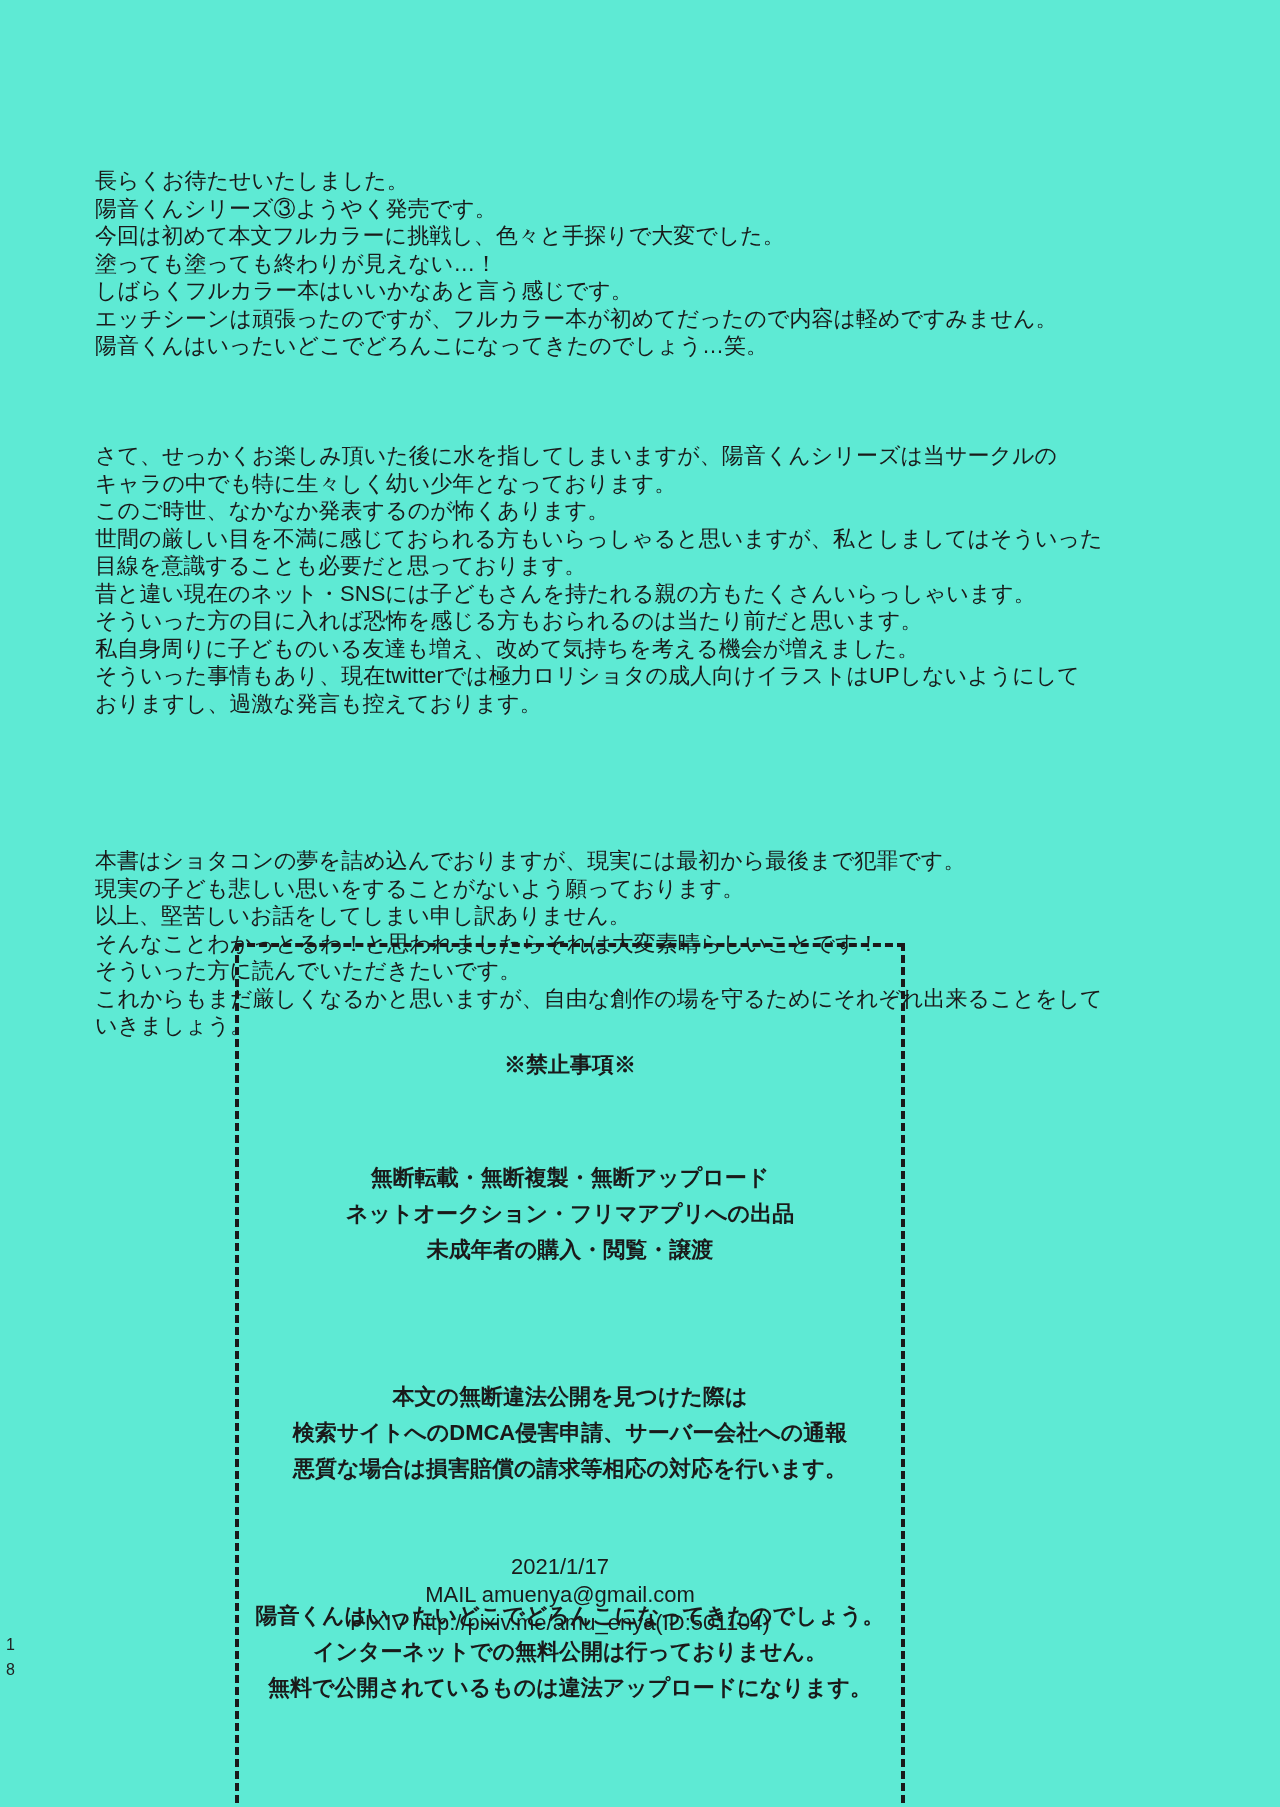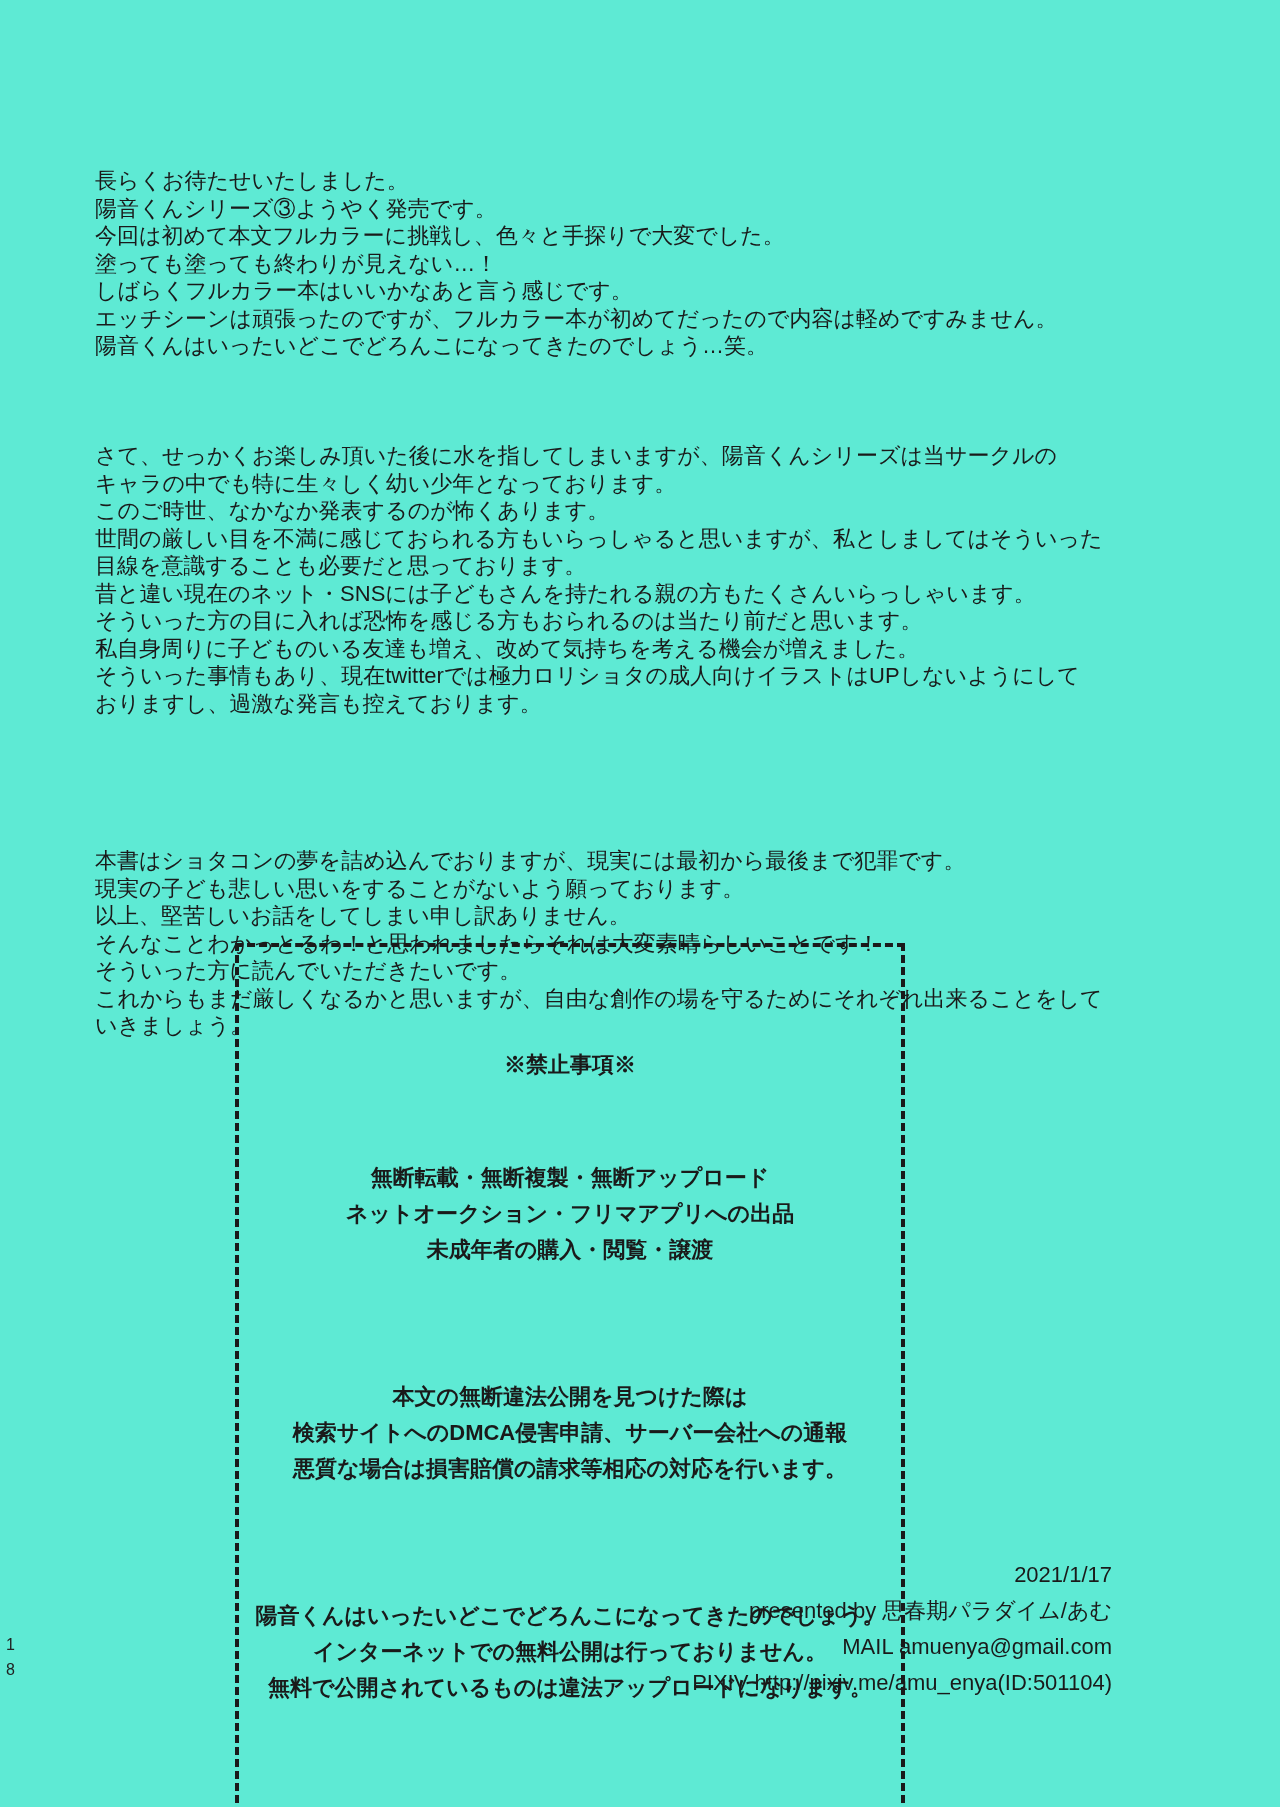--- a/index.html
+++ b/index.html
@@ -58,22 +58,21 @@
   .footer {
     position: absolute;
     left: 0;
     top: 1553px;
     width: 1120px;
     text-align: center;
     font-size: 22px;
     line-height: 28px;
   }
   .footer div {
-    margin: 8px;
-    text-align: right;
+    margin: 0;
   }
   .page-number {
     position: absolute;
     left: 6px;
     top: 1632px;
     font-size: 16px;
     line-height: 25px;
     white-space: pre-line;
     color: #222222;
   }
@@ -119,21 +118,20 @@
 検索サイトへのDMCA侵害申請、サーバー会社への通報
 悪質な場合は損害賠償の請求等相応の対応を行います。</div>
     <div class="group">陽音くんはいったいどこでどろんこになってきたのでしょう。
 インターネットでの無料公開は行っておりません。
 無料で公開されているものは違法アップロードになります。</div>
     <div class="group last">ご理解・ご協力をお願い致します。</div>
   </div>
 
   <div class="footer">
     <div>2021/1/17</div>
-    <div>presented by 思春期パラダイム/あむ</div>
     <div>MAIL amuenya@gmail.com</div>
     <div>PIXIV http://pixiv.me/amu_enya(ID:501104)</div>
   </div>
 
   <div class="page-number">1
 8</div>
 
 </div>
 
 </body></html>

